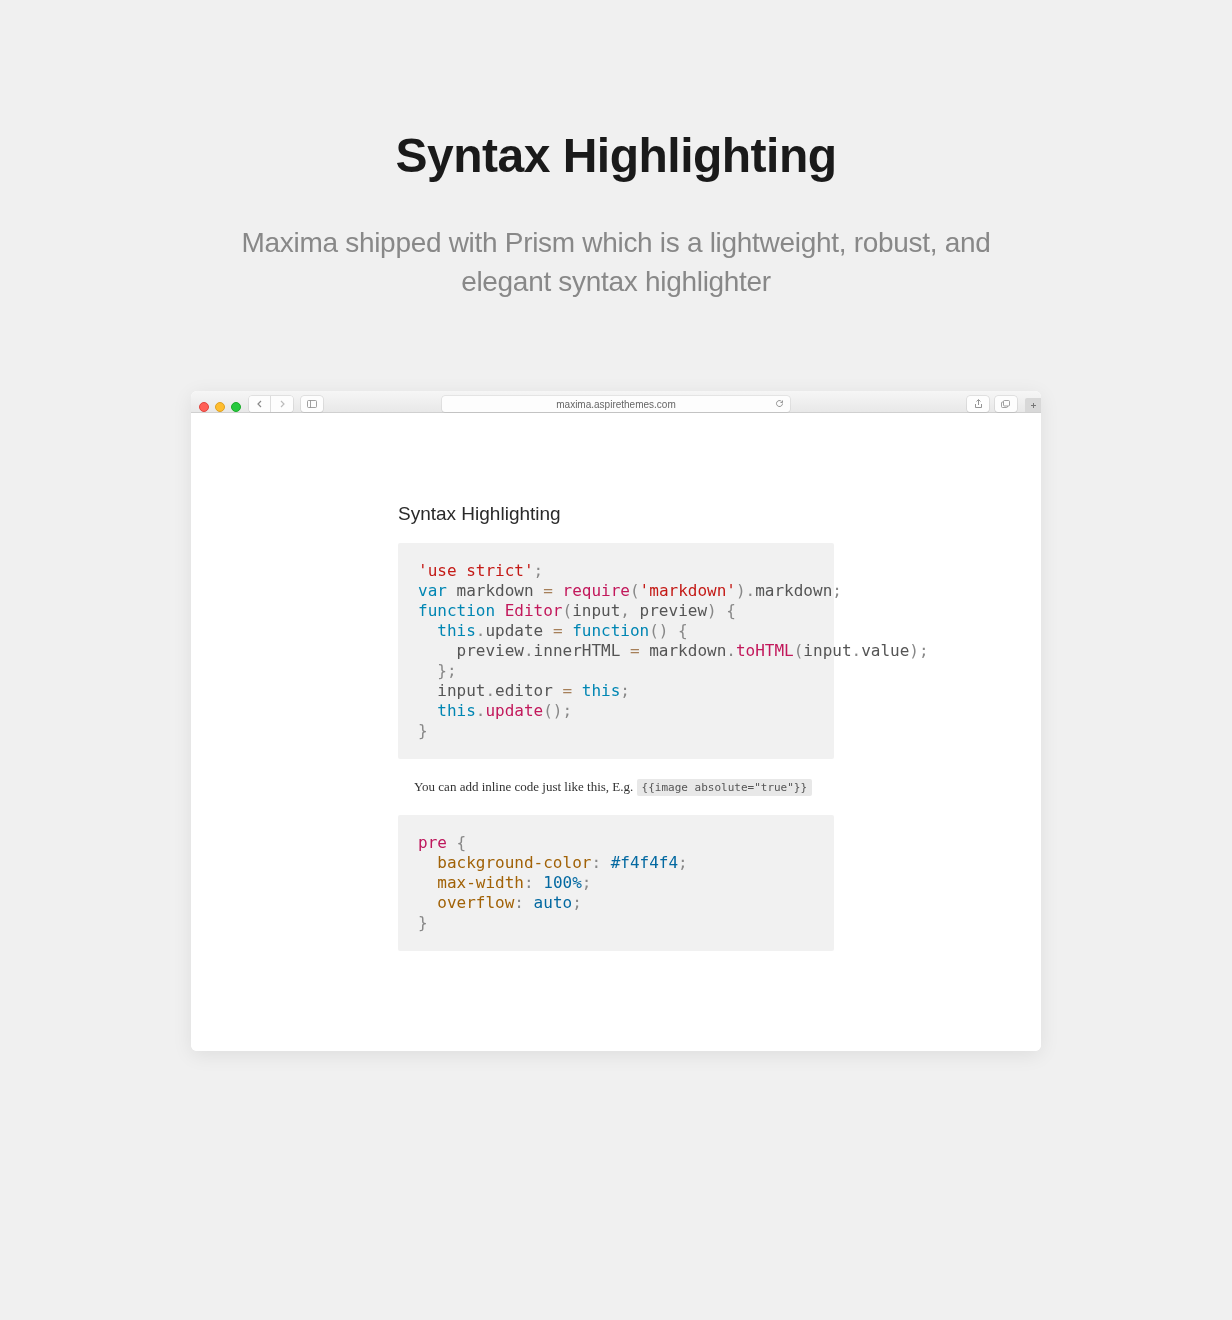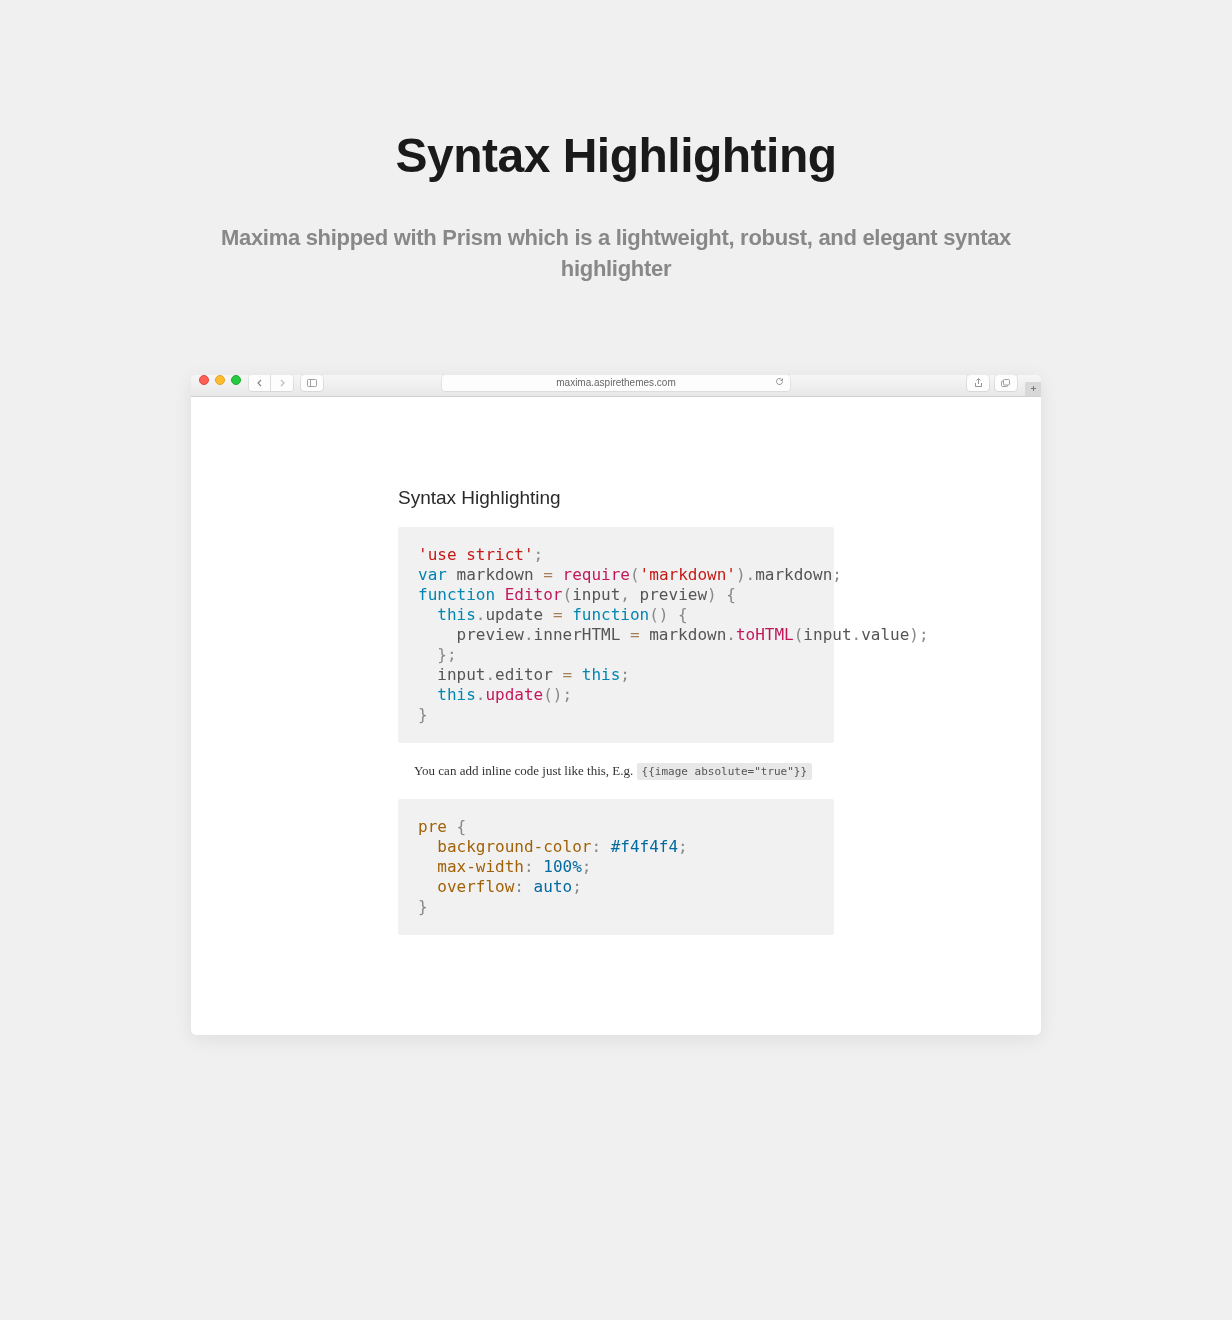--- a/index.html
+++ b/index.html
@@ -13,42 +13,42 @@
     .page-title {
       text-align: center;
       font-size: 48px;
       font-weight: 600;
       color: #1a1a1a;
       padding-top: 128px;
       letter-spacing: -0.5px;
     }
     .page-subtitle {
       text-align: center;
-      font-size: 22px;
-      font-weight: 700;
+      font-size: 28px;
+      font-weight: 400;
       color: #888;
       max-width: 800px;
       margin: 40px auto 0;
       line-height: 1.4;
       letter-spacing: -0.3px;
     }
     .browser-window {
       width: 850px;
       margin: 90px auto 0;
       background: #fff;
       border-radius: 6px;
       box-shadow: 0 4px 20px rgba(0,0,0,0.08);
       overflow: hidden;
     }
     .browser-chrome {
       height: 22px;
       background: linear-gradient(#f6f6f6, #e8e8e8);
       border-bottom: 1px solid #d0d0d0;
       display: flex;
-      align-items: flex-start;
+      align-items: flex-end;
       position: relative;
       padding: 0 8px;
     }
     .traffic-lights { display: flex; gap: 6px; margin-right: 8px; }
     .tl-dot { width: 10px; height: 10px; border-radius: 50%; }
     .tl-red { background: #ff5f56; border: 0.5px solid #e0443e; }
     .tl-yellow { background: #ffbd2e; border: 0.5px solid #dea123; }
     .tl-green { background: #27c93f; border: 0.5px solid #1aab29; }
     .nav-group { display: flex; gap: 0; margin-right: 8px; box-shadow: 0 0 0 0.5px rgba(0,0,0,0.15); border-radius: 3px;}
     .nav-btn {
@@ -84,21 +84,21 @@
       line-height: 20px; color: #555;
     }
     
     .t-str { color: #c41a16; }     
     .t-kw  { color: #0086b3; }     
     .t-fn  { color: #c2185b; }     
     .t-pn  { color: #888; }        
     .t-op  { color: #a67f59; }
     .t-prop{ color: #a16207; }     
     .t-val { color: #0369a1; }
-    .t-sel { color: #a16207; }     
+    .t-sel { color: #be185d; }     
 
     .inline-para {
       font-family: Georgia, serif; font-size: 13px; color: #333;
       margin: 20px 16px;
     }
     .inline-code {
       font-family: "SF Mono", Monaco, Consolas, monospace; font-size: 11px;
       background: #e8e8e8; padding: 2px 5px; border-radius: 2px; color: #555;
     }
     pre { white-space: pre; }

